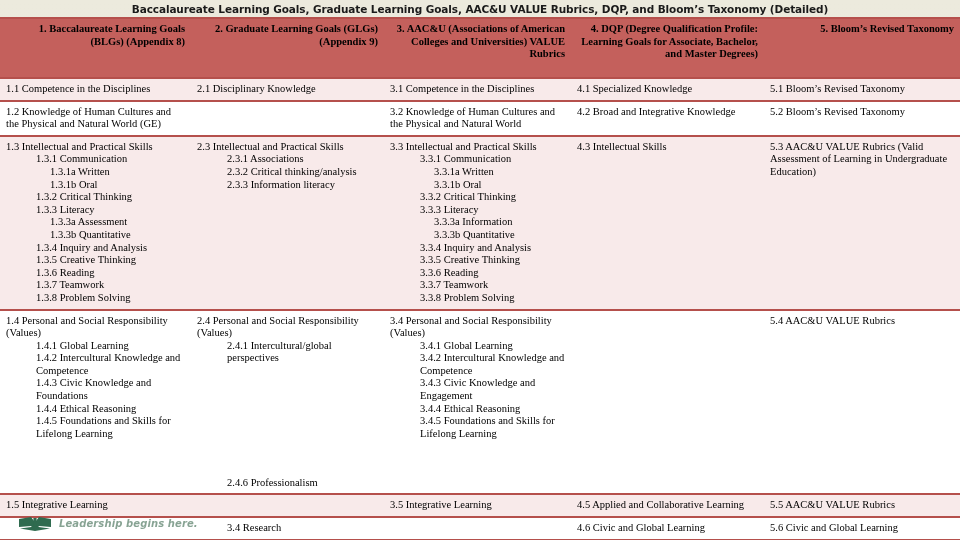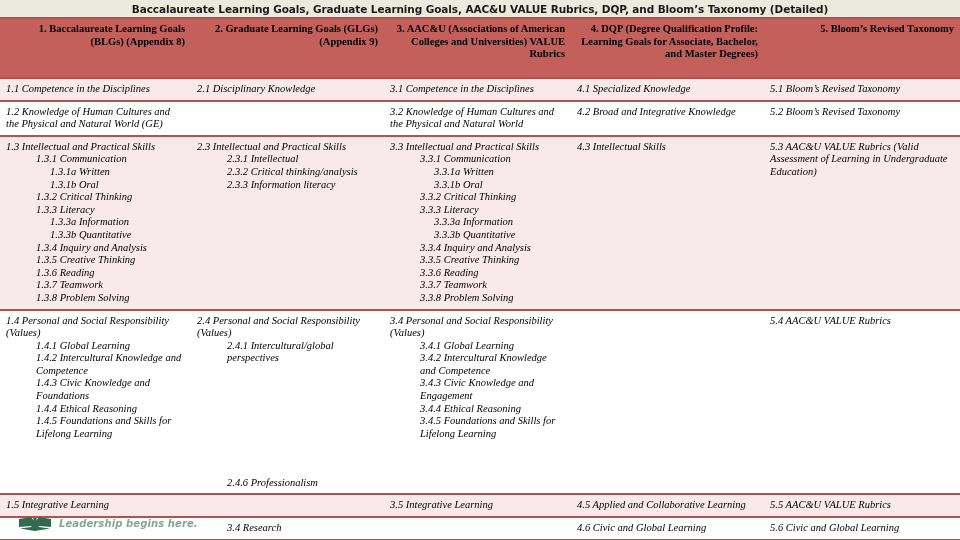--- a/index.html
+++ b/index.html
@@ -106,21 +106,21 @@
     color: #3f6b52;
     opacity: 0.62;
     letter-spacing: 0.1px;
     white-space: nowrap;
   }
 </style>
 <style>
     #slide { background: linear-gradient(180deg, #eceadd 0%, #e9e7d9 60%, #e4e1cf 100%); }
     thead th { background: #c4605c; border-bottom-color: #b5504c; }
     #matrix { border-top-color: #b5504c; border-bottom-color: #b5504c; }
-    tbody tr > td { border-bottom-color: #b5504c; font-style: italic; }
+    tbody tr > td { border-bottom-color: #b5504c; }
     tbody tr.shade > td { background: #f8eaea; }
     tbody tr.plain > td { background: #ffffff; }
   </style></head>
 <body>
 
 <div id="slide">
 
   <div id="title-band">
     <div id="title-text">Baccalaureate Learning Goals, Graduate Learning Goals, AAC&amp;U VALUE Rubrics, DQP, and Bloom’s Taxonomy (Detailed)</div>
   </div>
@@ -176,31 +176,31 @@
           </td>
         </tr>
         <tr class="shade">
           <td>
             <p class="cell l0">1.3 Intellectual and Practical Skills</p>
             <p class="cell l1">1.3.1 Communication</p>
             <p class="cell l2">1.3.1a Written</p>
             <p class="cell l2">1.3.1b Oral</p>
             <p class="cell l1">1.3.2 Critical Thinking</p>
             <p class="cell l1">1.3.3 Literacy</p>
-            <p class="cell l2">1.3.3a Information</p>
+            <p class="cell l2">1.3.3a Assessment</p>
             <p class="cell l2">1.3.3b Quantitative</p>
             <p class="cell l1">1.3.4 Inquiry and Analysis</p>
             <p class="cell l1">1.3.5 Creative Thinking</p>
             <p class="cell l1">1.3.6 Reading</p>
             <p class="cell l1">1.3.7 Teamwork</p>
             <p class="cell l1">1.3.8 Problem Solving</p>
           </td>
           <td>
             <p class="cell l0">2.3 Intellectual and Practical Skills</p>
-            <p class="cell l1">2.3.1 Intellectual</p>
+            <p class="cell l1">2.3.1 Associations</p>
             <p class="cell l1">2.3.2 Critical thinking/analysis</p>
             <p class="cell l1">2.3.3 Information literacy</p>
           </td>
           <td>
             <p class="cell l0">3.3 Intellectual and Practical Skills</p>
             <p class="cell l1">3.3.1 Communication</p>
             <p class="cell l2">3.3.1a Written</p>
             <p class="cell l2">3.3.1b Oral</p>
             <p class="cell l1">3.3.2 Critical Thinking</p>
             <p class="cell l1">3.3.3 Literacy</p>

